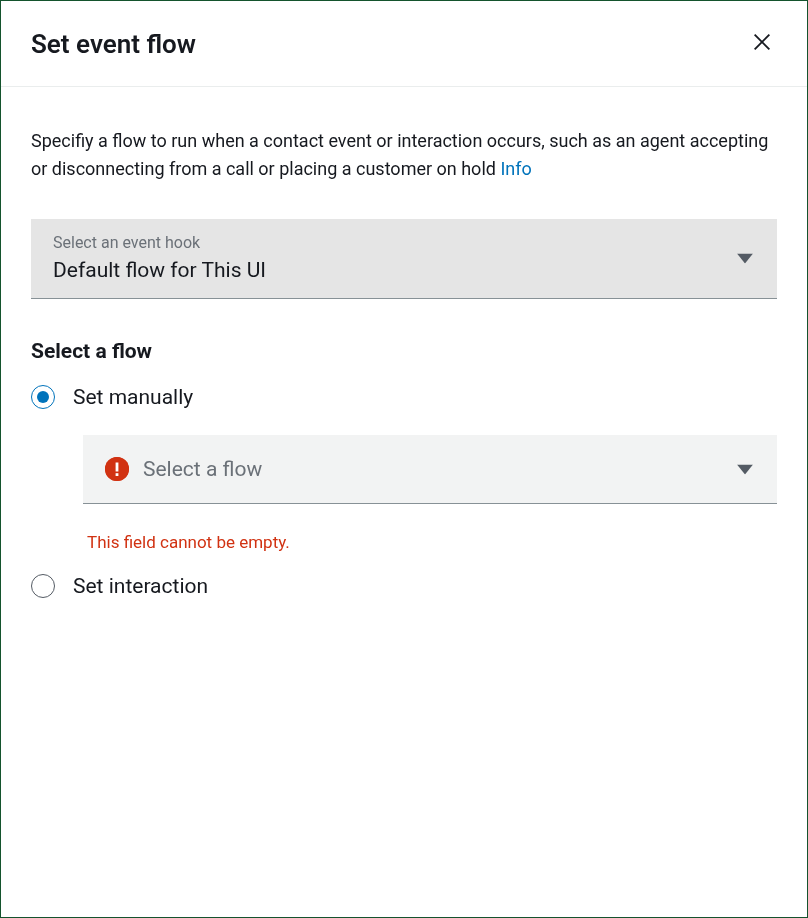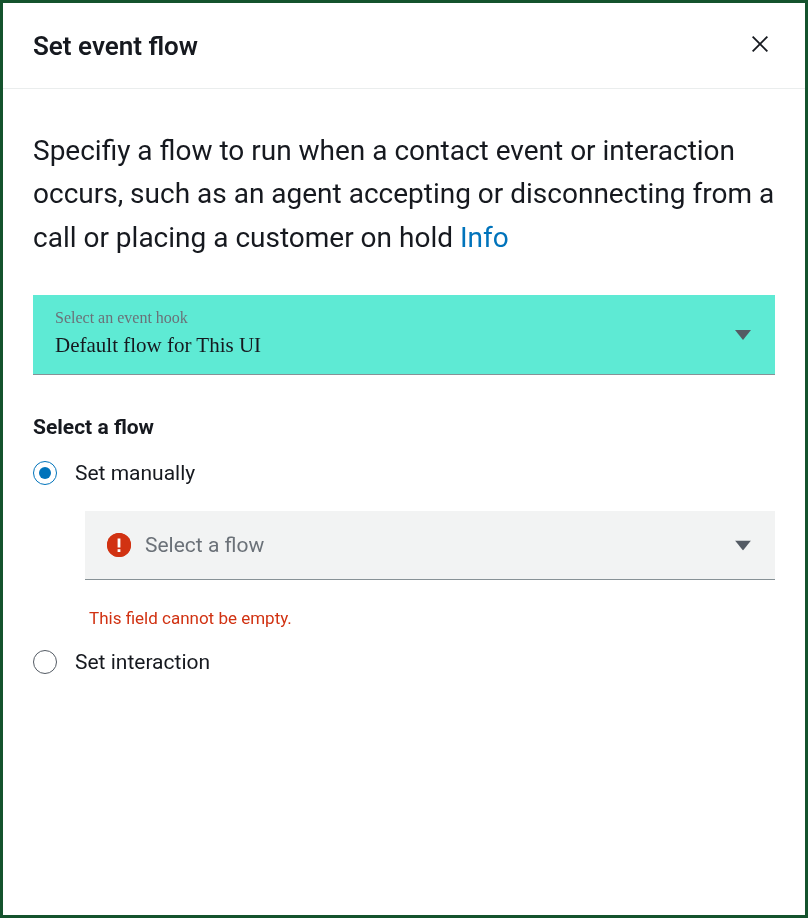--- a/index.html
+++ b/index.html
@@ -10,21 +10,21 @@
     body {
       font-family: -apple-system, BlinkMacSystemFont, "Segoe UI", Roboto, "Helvetica Neue", Arial, sans-serif;
       background: #fff;
       color: #16191f;
       width: 808px;
       height: 918px;
     }
     .panel {
       width: 100%;
       height: 100%;
-      border: 3px solid #14532d;
+      border: 1px solid #14532d;
       background: #fff;
       display: flex;
       flex-direction: column;
     }
     .panel-header {
       display: flex;
       justify-content: space-between;
       align-items: center;
       padding: 26px 30px 26px 30px;
       border-bottom: 1px solid #eaeded;
@@ -47,45 +47,44 @@
     .close-btn svg {
       width: 22px;
       height: 22px;
       stroke: #16191f;
       stroke-width: 2;
     }
     .panel-body {
       padding: 40px 30px 30px 30px;
     }
     .description {
-      font-size: 28px;
+      font-size: 18px;
       line-height: 1.55;
       color: #16191f;
       margin-bottom: 36px;
     }
     .info-link {
       color: #0073bb;
       text-decoration: none;
       cursor: pointer;
     }
     .section-label {
       font-size: 21px;
       font-weight: 700;
       color: #16191f;
       margin-bottom: 18px;
     }
     .select-wrap {
-      background: #5eead4;
+      background: #e5e5e5;
       border: none;
       border-bottom: 1px solid #879196;
       padding: 14px 22px 16px 22px;
       position: relative;
       cursor: pointer;
       margin-bottom: 40px;
-      font-family: Liberation Serif, serif;
     }
     .select-small-label {
       font-size: 16px;
       color: #6b7178;
       margin-bottom: 6px;
     }
     .select-value {
       font-size: 21px;
       color: #16191f;
     }

